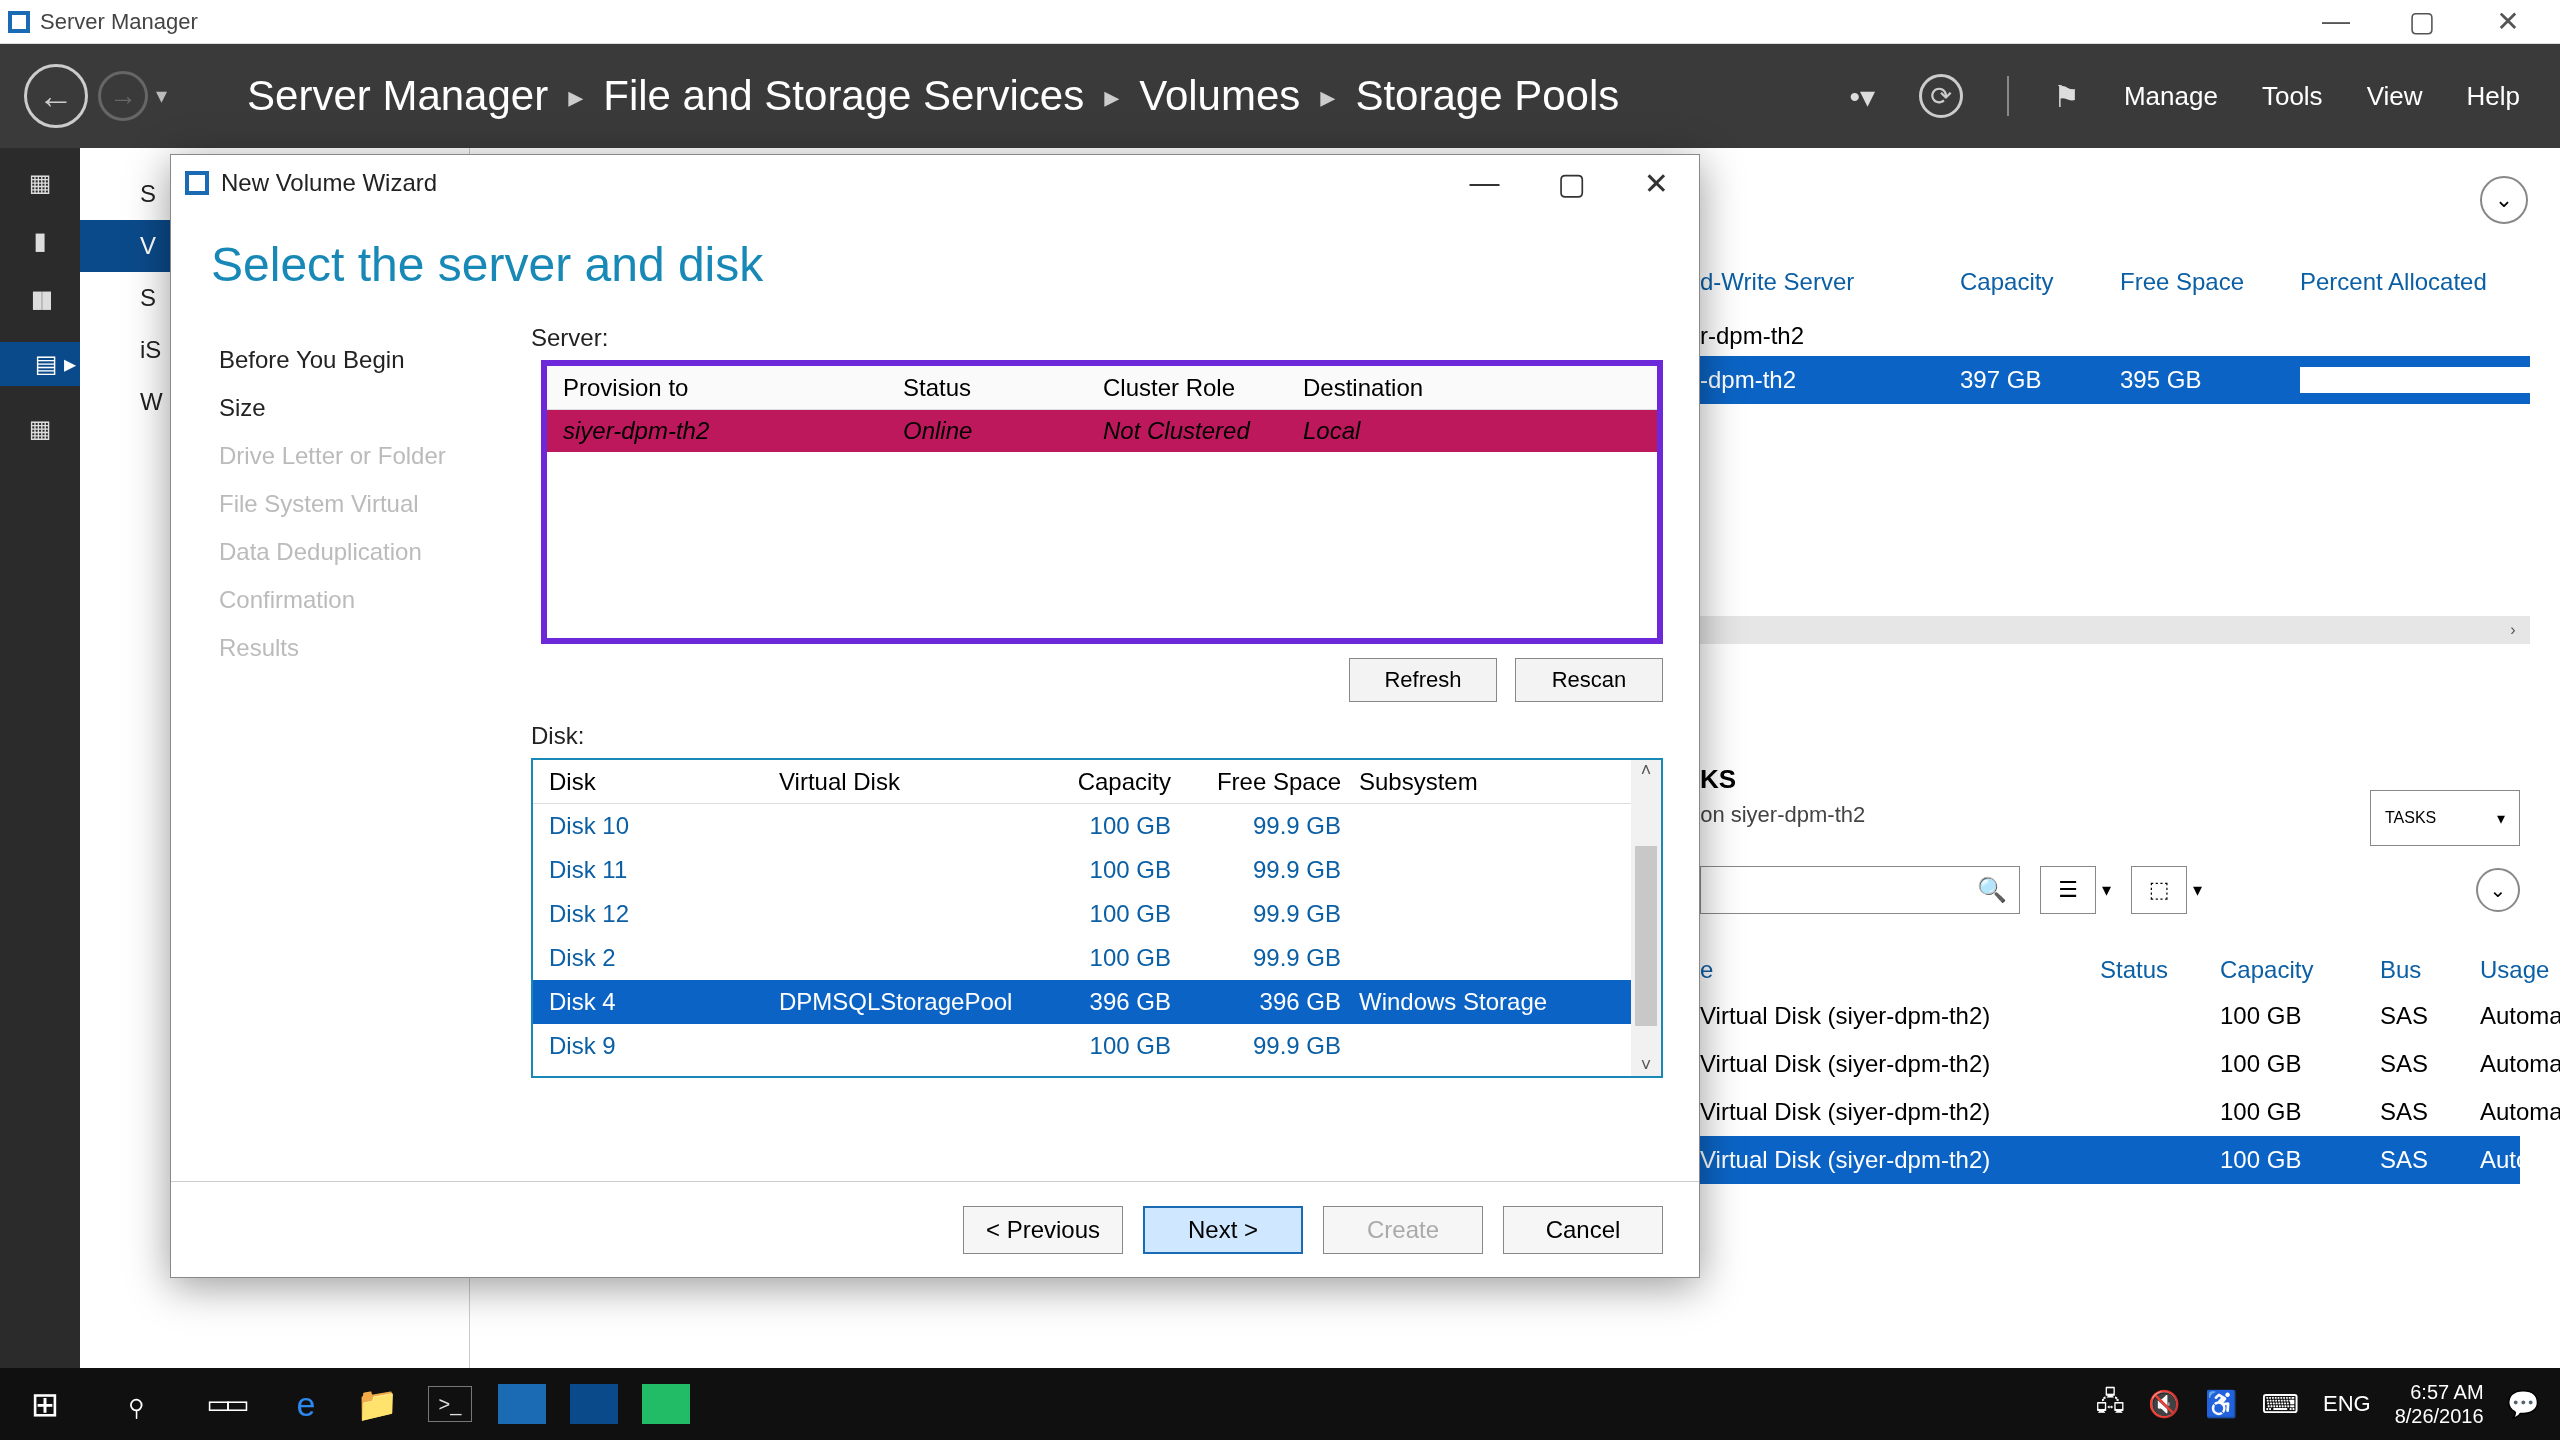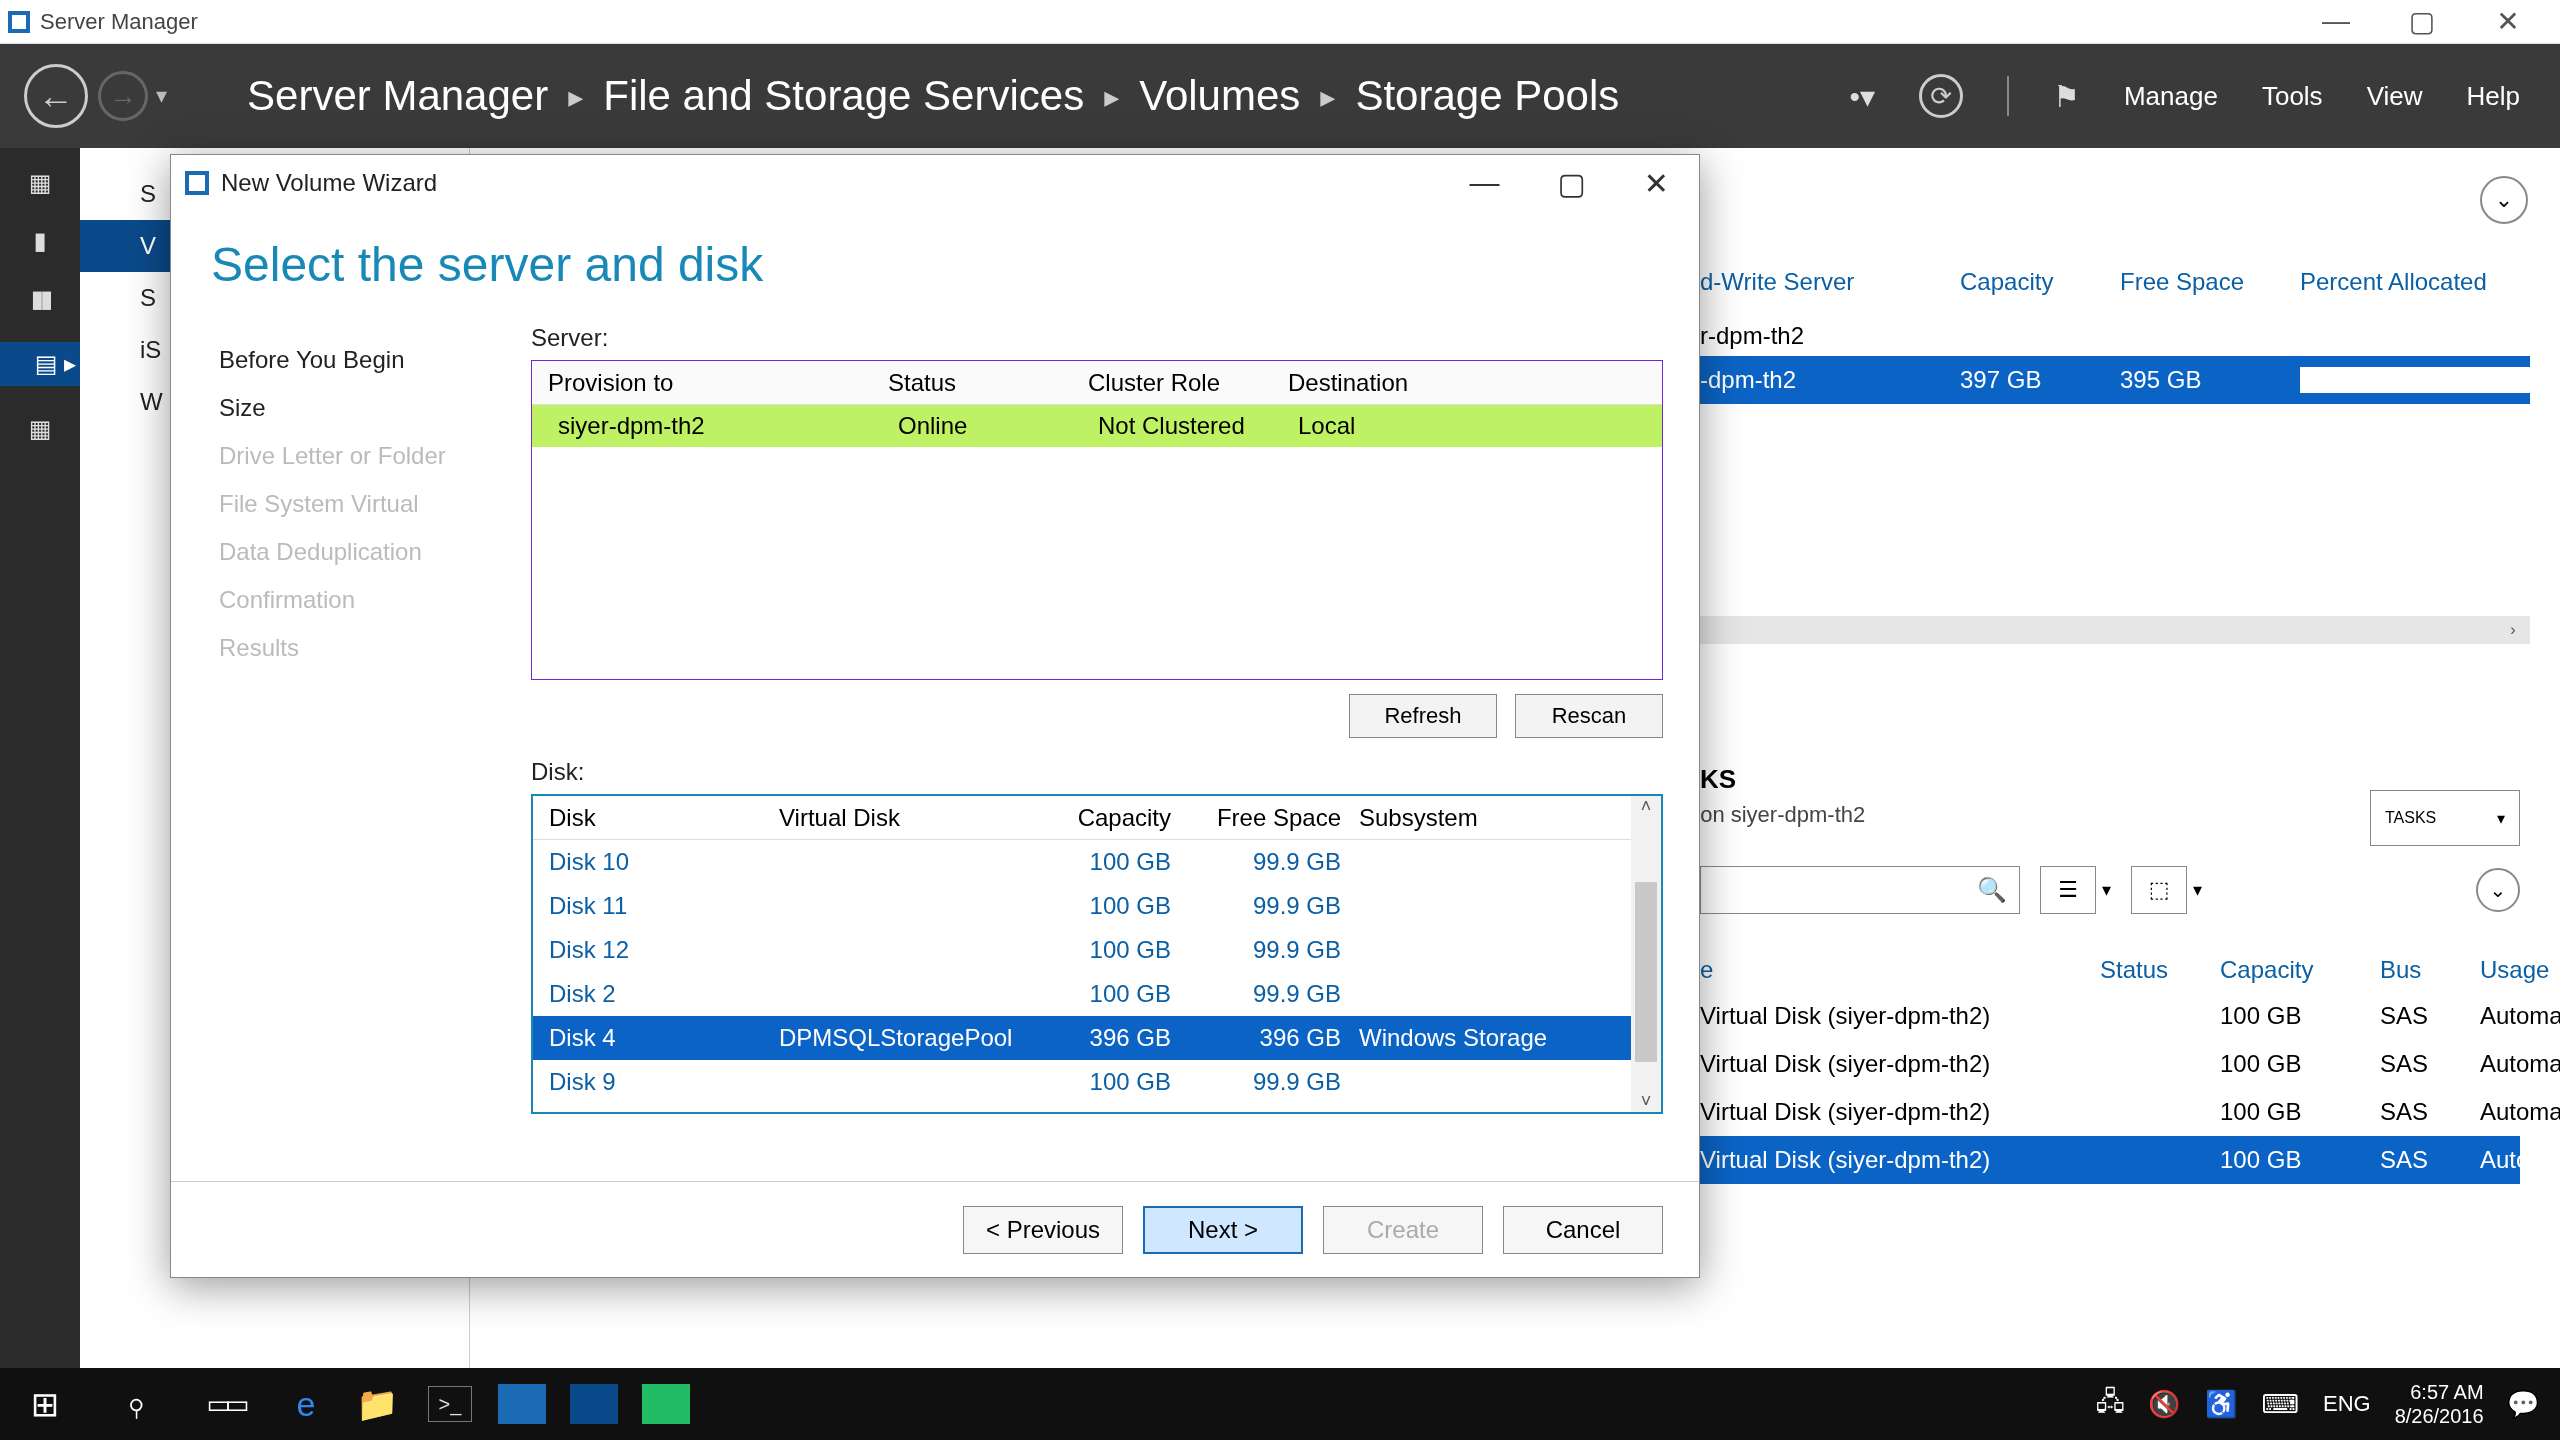--- a/index.html
+++ b/index.html
@@ -75,23 +75,23 @@
 .wiz-title .t { font-size:24px; color:#222; }
 .wiz-title .wc { margin-left:auto; display:flex; gap:58px; padding-right:16px; font-size:30px; color:#333; }
 .wiz-heading { font-size:48px; font-weight:300; color:#1889b7; padding:26px 0 32px 40px; }
 .wiz-body { display:flex; height: calc(100% - 56px - 130px - 96px); }
 .wiz-steps { width:360px; padding-top:12px; }
 .wiz-steps .step { height:48px; display:flex; align-items:center; padding-left:48px; font-size:24px; color:#222; }
 .wiz-steps .step.sel { background:#0b64c5; color:#fff; }
 .wiz-steps .step.disabled { color:#bbb; }
 .wiz-main { flex:1; padding-right:36px; }
 .wiz-label { font-size:24px; color:#222; margin-bottom:8px; }
-.server-box { border:1px solid #6d28d9; height:320px; }
+.server-box { border:6px solid #6d28d9; height:284px;margin-left:10px; }
 .server-box .hdr { display:grid; grid-template-columns: 340px 200px 200px 200px; height:44px; align-items:center; padding:0 16px; font-size:24px; border-bottom:1px solid #ddd; background:#fafafa; }
-.server-box .row { display:grid; grid-template-columns: 340px 200px 200px 200px; height:42px; align-items:center; padding:0 26px; font-size:24px; background:#bef264; }
+.server-box .row { display:grid; grid-template-columns: 340px 200px 200px 200px; height:42px; align-items:center; padding:0 16px; font-size:24px; background:#be185d;font-style:italic; }
 .btn-row { display:flex; justify-content:flex-end; gap:18px; margin:14px 0 20px 0; }
 .btn { min-width:148px; height:44px; border:1px solid #888; background:#f3f3f3; font-size:22px; display:flex;align-items:center;justify-content:center; }
 .disk-box { border:2px solid #1889b7; height:320px; position:relative; }
 .disk-box .scroll { position:absolute; right:0; top:0; width:30px; height:100%; background:#f1f1f1; display:flex; flex-direction:column; align-items:center; justify-content:space-between; }
 .disk-box .scroll .thumb { width:22px; height:180px; background:#c8c8c8; margin-top:36px; }
 .disk-box .scroll .ar { font-size:18px; color:#555; }
 .disk-box .inner { position:absolute; left:0; right:30px; top:0; bottom:0; overflow:hidden; }
 .disk-box .hdr { display:grid; grid-template-columns: 230px 250px 160px 170px 200px; height:44px; align-items:center; padding:0 16px; font-size:24px; border-bottom:1px solid #ddd; }
 .disk-box .row { display:grid; grid-template-columns: 230px 250px 160px 170px 200px; height:44px; align-items:center; padding:0 16px; font-size:24px; color:#0b5fa5; }
 .disk-box .row.sel { background:#0b64c5; color:#fff; }

